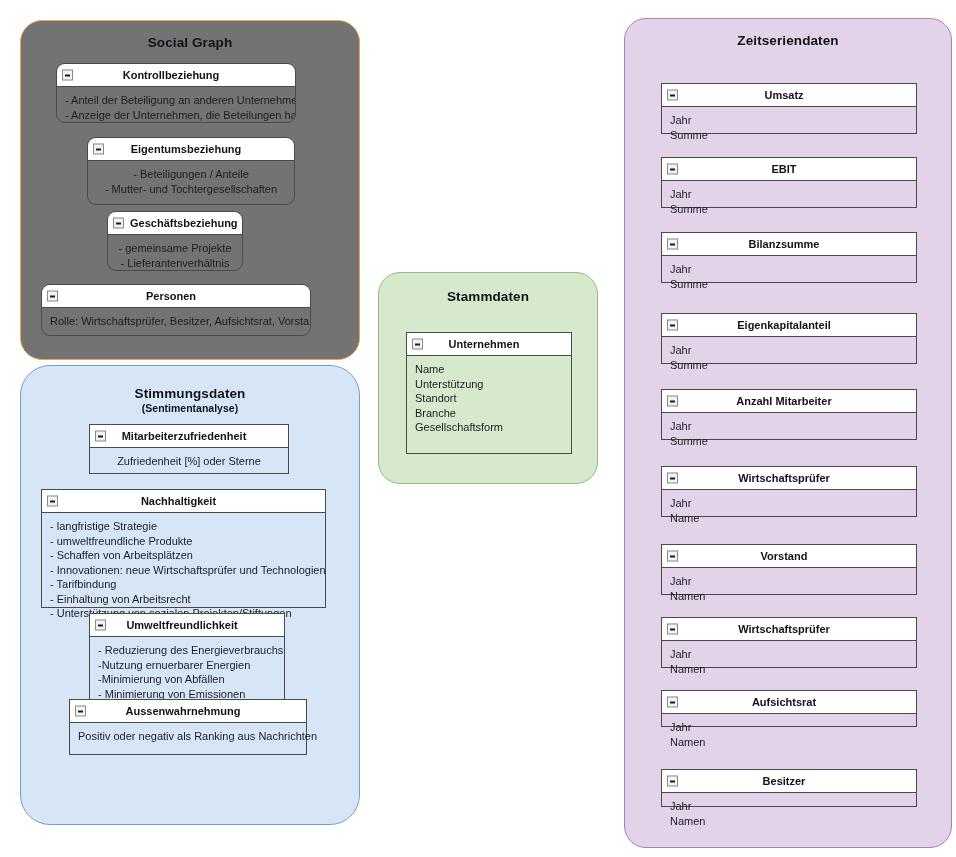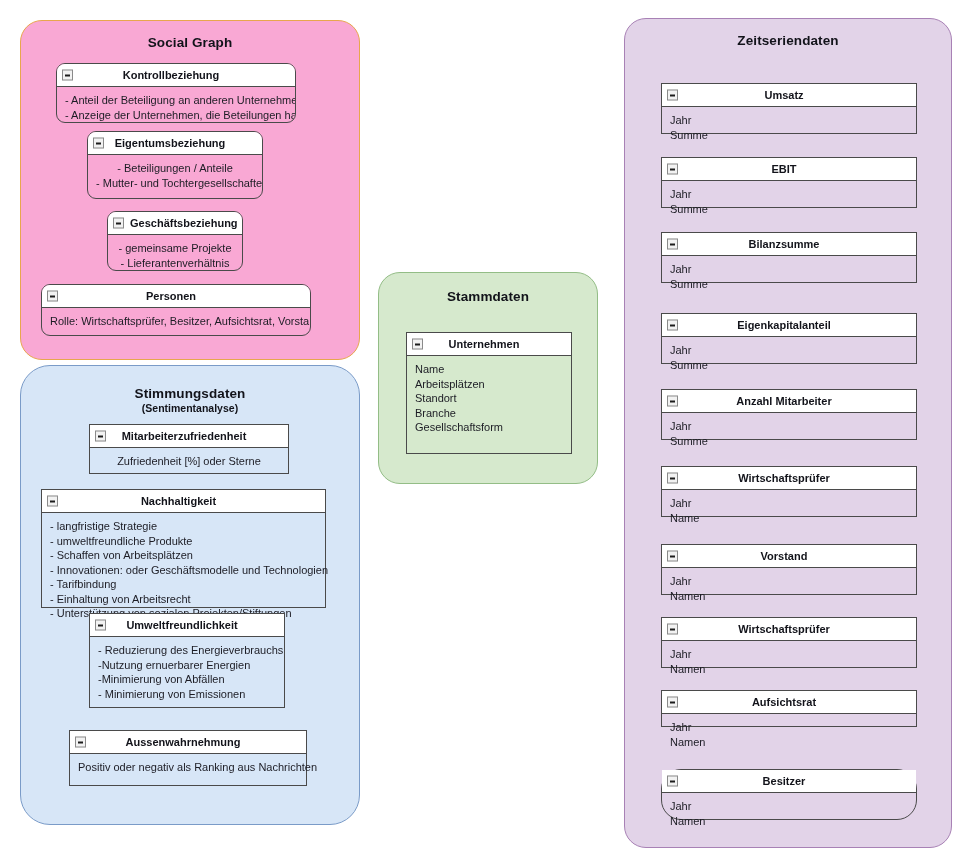--- a/index.html
+++ b/index.html
@@ -31,21 +31,21 @@
     letter-spacing: .1px;
   }
   .panel-subtitle {
     text-align: center;
     font-weight: bold;
     font-size: 10.5px;
     color: #12131a;
     margin-top: 1px;
   }
 
-  .panel.orange { background: #f9a8d4; border-color: #e8a64d; }
+  .panel.orange { background: #737373; border-color: #e8a64d; }
   .panel.blue   { background: #d7e6f7; border-color: #7a9bc8; border-radius: 30px; }
   .panel.green  { background: #d6e9cd; border-color: #93bd86; }
   .panel.purple { background: #e2d3e8; border-color: #a881b5; }
 
   
   .box {
     position: absolute;
     border: 1.2px solid #4a4a4a;
     background: transparent;
   }
@@ -101,21 +101,21 @@
   <div class="panel orange" id="panel-social_graph" style="left: 20px; top: 20px; width: 340px; height: 340px;">
     <div class="panel-title" style="margin-top: 14px;">Social Graph</div>
 
   <div class="box rounded" style="left: 35px; top: 42px; width: 240px; height: 60px;">
         <div class="box-header"><span class="collapse-icon"></span><span>Kontrollbeziehung</span></div>
         <div class="box-body center">
           <div class="line">- Anteil der Beteiligung an anderen Unternehmen</div>
           <div class="line">- Anzeige der Unternehmen, die Beteilungen haben</div>
         </div>
       </div>
-      <div class="box rounded" style="left: 66px; top: 110px; width: 176px; height: 68px;">
+      <div class="box rounded" style="left: 66px; top: 116px; width: 208px; height: 68px;">
         <div class="box-header"><span class="collapse-icon"></span><span>Eigentumsbeziehung</span></div>
         <div class="box-body center">
           <div class="line">- Beteiligungen / Anteile</div>
           <div class="line">- Mutter- und Tochtergesellschaften</div>
         </div>
       </div>
       <div class="box rounded" style="left: 86px; top: 190px; width: 136px; height: 60px;">
         <div class="box-header"><span class="collapse-icon"></span><span>Geschäftsbeziehung</span></div>
         <div class="box-body center">
           <div class="line">- gemeinsame Projekte</div>
@@ -138,51 +138,51 @@
         <div class="box-body center">
           <div class="line">Zufriedenheit [%] oder Sterne</div>
         </div>
       </div>
       <div class="box" style="left: 20px; top: 123px; width: 285px; height: 119px;">
         <div class="box-header"><span class="collapse-icon"></span><span>Nachhaltigkeit</span></div>
         <div class="box-body left">
           <div class="line">- langfristige Strategie</div>
           <div class="line">- umweltfreundliche Produkte</div>
           <div class="line">- Schaffen von Arbeitsplätzen</div>
-          <div class="line">- Innovationen: oder Geschäftsmodelle und Technologien</div>
+          <div class="line">- Innovationen: neue Wirtschaftsprüfer und Technologien</div>
           <div class="line">- Tarifbindung</div>
           <div class="line">- Einhaltung von Arbeitsrecht</div>
           <div class="line">- Unterstützung von sozialen Projekten/Stiftungen</div>
         </div>
       </div>
       <div class="box" style="left: 68px; top: 247px; width: 196px; height: 95px;">
         <div class="box-header"><span class="collapse-icon"></span><span>Umweltfreundlichkeit</span></div>
         <div class="box-body left">
           <div class="line">- Reduzierung des Energieverbrauchs</div>
           <div class="line">-Nutzung ernuerbarer Energien</div>
           <div class="line">-Minimierung von Abfällen</div>
           <div class="line">- Minimierung von Emissionen</div>
         </div>
       </div>
-      <div class="box" style="left: 48px; top: 364px; width: 238px; height: 56px;">
+      <div class="box" style="left: 48px; top: 333px; width: 238px; height: 56px;">
         <div class="box-header"><span class="collapse-icon"></span><span>Aussenwahrnehmung</span></div>
         <div class="box-body center">
           <div class="line">Positiv oder negativ als Ranking aus Nachrichten</div>
         </div>
       </div>
     </div>
 
   <div class="panel green" id="panel-stammdaten" style="left: 378px; top: 272px; width: 220px; height: 212px;">
     <div class="panel-title" style="margin-top: 16px;">Stammdaten</div>
 
   <div class="box" style="left: 27px; top: 59px; width: 166px; height: 122px;">
         <div class="box-header"><span class="collapse-icon"></span><span>Unternehmen</span></div>
         <div class="box-body left">
           <div class="line">Name</div>
-          <div class="line">Arbeitsplätzen</div>
+          <div class="line">Unterstützung</div>
           <div class="line">Standort</div>
           <div class="line">Branche</div>
           <div class="line">Gesellschaftsform</div>
         </div>
       </div>
     </div>
 
   <div class="panel purple" id="panel-zeitseriendaten" style="left: 624px; top: 18px; width: 328px; height: 830px;">
     <div class="panel-title" style="margin-top: 14px;">Zeitseriendaten</div>
 
@@ -242,21 +242,21 @@
           <div class="line">Namen</div>
         </div>
       </div>
       <div class="box" style="left: 36px; top: 671px; width: 256px; height: 37px;">
         <div class="box-header"><span class="collapse-icon"></span><span>Aufsichtsrat</span></div>
         <div class="box-body left">
           <div class="line">Jahr</div>
           <div class="line">Namen</div>
         </div>
       </div>
-      <div class="box" style="left: 36px; top: 750px; width: 256px; height: 51px; border-radius: 20px;">
+      <div class="box" style="left: 36px; top: 750px; width: 256px; height: 38px;">
         <div class="box-header"><span class="collapse-icon"></span><span>Besitzer</span></div>
         <div class="box-body left">
           <div class="line">Jahr</div>
           <div class="line">Namen</div>
         </div>
       </div>
     </div>
 
 </div>
 

